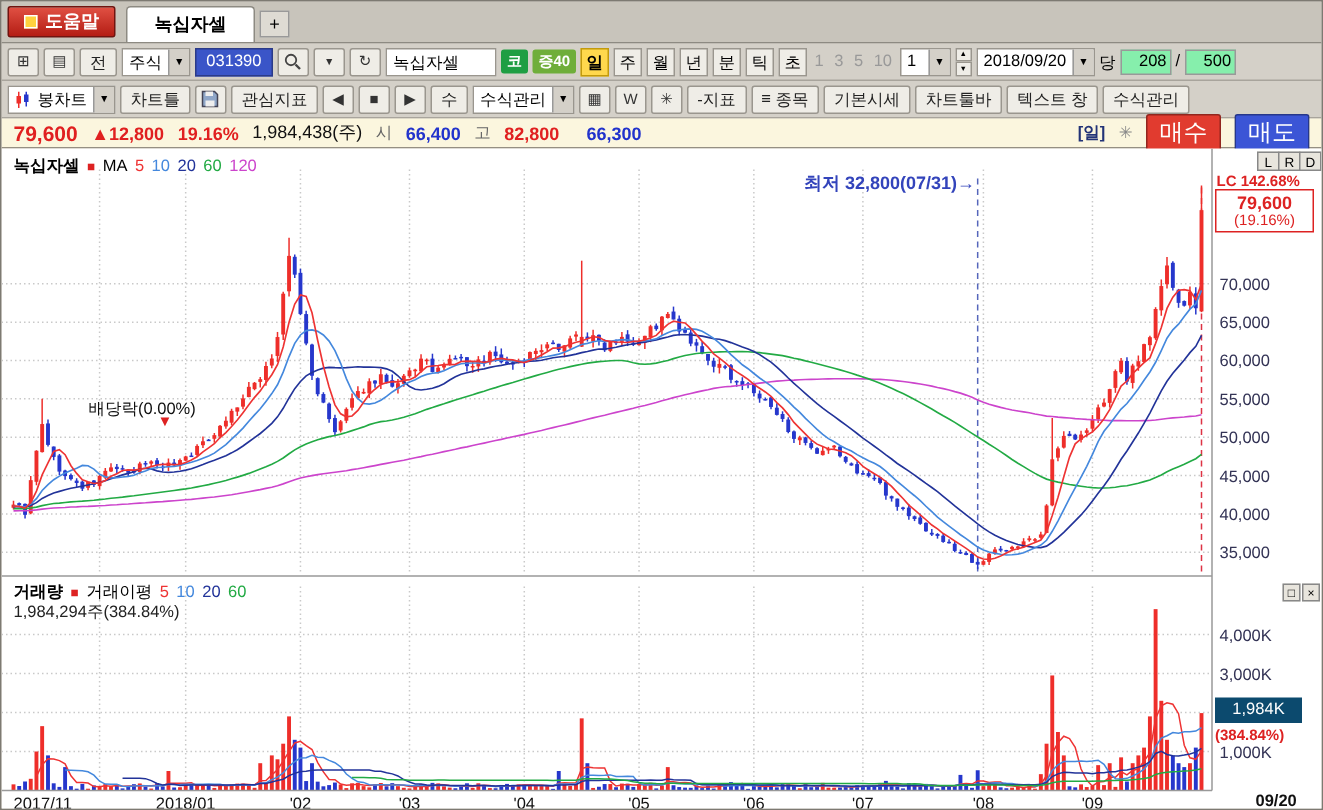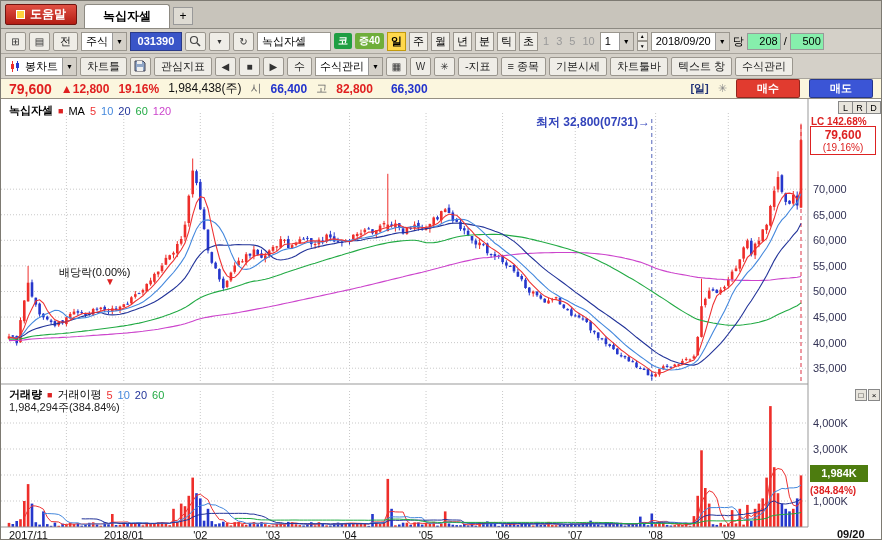--- a/index.html
+++ b/index.html
@@ -10,39 +10,39 @@
   .help-btn{display:flex;align-items:center;gap:5px;height:21px;margin:0 4px 3px 2px;padding:0 10px;background:linear-gradient(#e05043,#b41d14);border:1px solid #701410;border-radius:2px;color:#fff;font-weight:bold;font-size:12px;cursor:pointer}
   .help-ico{width:9px;height:9px;background:#ffd23e;border:1px solid #fff;display:inline-block}
   .tab{height:24px;display:flex;align-items:center;padding:0 18px;background:#fff;border:1px solid #8d8a82;border-bottom:none;border-radius:3px 3px 0 0;font-size:12px;font-weight:bold}
   .tab-add{width:20px;height:18px;margin-bottom:3px;display:flex;align-items:center;justify-content:center;background:#dedbd3;border:1px solid #999;font-size:12px;cursor:pointer}
   
   .toolbar{display:flex;align-items:center;gap:3px;padding:0 4px;background:#d4d0c8;border-bottom:1px solid #a8a49c;height:25px;font-size:11px}
   .ibtn{width:21px;height:19px;display:flex;align-items:center;justify-content:center;background:#efede7;border:1px solid #9a968e;border-radius:2px;font-size:10px;color:#333;cursor:pointer}
   .tbtn{height:19px;padding:0 6px;display:flex;align-items:center;gap:3px;background:#efede7;border:1px solid #9a968e;border-radius:2px;font-size:11px;color:#222;cursor:pointer;white-space:nowrap}
   .combo{display:flex;height:19px;background:#fff;border:1px solid #9a968e;font-size:11px;align-items:center;padding-left:4px;gap:4px;cursor:pointer;white-space:nowrap}
   .combo .arr{font-size:7px;background:#d4d0c8;border-left:1px solid #999;padding:0 3px;height:100%;display:flex;align-items:center}
-  .code-input{width:52px;height:19px;background:#3a55c8;color:#fff;border:1px solid #2a3a88;font-size:11px;text-align:center;font-weight:bold}
+  .code-input{width:52px;height:19px;background:#3a55c8;color:#fff;border:1px solid #2a3a88;font-size:11px;text-align:center;font-weight:normal}
   .name-box{width:74px;height:19px;background:#fff;border:1px solid #9a968e;display:flex;align-items:center;padding:0 4px;font-size:11px}
   .badge{height:16px;padding:0 4px;color:#fff;font-size:10px;border-radius:2px;display:flex;align-items:center;font-weight:bold}
   .per{width:19px;height:19px;display:flex;align-items:center;justify-content:center;background:#efede7;border:1px solid #9a968e;font-size:11px;cursor:pointer}
   .per.sel{background:#ffd84d;border-color:#c29a0c;font-weight:bold}
   .num{color:#999;padding:0 2px;font-size:11px}
   .mini-input{width:34px;height:17px;font-size:11px;text-align:right;border:1px solid #999;background:#86efac;padding-right:2px}
   .spin{display:flex;flex-direction:column;width:11px;height:19px}
   .spin span{flex:1;font-size:5px;display:flex;align-items:center;justify-content:center;background:#efede7;border:1px solid #9a968e;cursor:pointer}
   
   .pricebar{display:flex;align-items:center;gap:9px;height:20px;padding:0 8px;background:#fbf6de;border-bottom:1px solid #958f82;font-size:12px}
   .pv-main{color:#e02020;font-weight:bold;font-size:14px}
   .up{color:#e02020;font-weight:bold}
   .down{color:#2233cc;font-weight:bold}
   .plain{color:#111}
   .lbl{color:#666;font-size:11px}
   .period-ind{margin-left:auto;color:#223377;font-weight:bold;font-size:11px}
   .gear{color:#888;font-size:11px;cursor:pointer}
-  .chip{color:#fff;font-size:11px;font-weight:bold;padding:1px 20px;border-radius:2px;cursor:pointer;border:1px solid rgba(0,0,0,.35)}
+  .chip{color:#fff;font-size:16px;font-weight:normal;padding:1px 8px;border-radius:2px;cursor:pointer;border:1px solid rgba(0,0,0,.35)}
   .chip.buy{background:#e13b2f}
   .chip.sell{background:#3b55d6}
   
   .chart-wrap{position:relative;width:882px;height:442px;background:#fff}
   svg{font-family:"Liberation Sans","DejaVu Sans",sans-serif;display:block}
   .ov{position:absolute}
   .legend-price{left:8px;top:4px;font-size:11px;display:flex;gap:5px;align-items:center}
   .lg-title{font-weight:bold;color:#000}
   .sq{color:#dd2222;font-size:9px}
   .ann-low{right:233px;top:15px;color:#3344bb;font-size:12px;font-weight:bold;white-space:nowrap}
@@ -52,21 +52,21 @@
   .lrd{right:2px;top:2px;display:flex}
   .lrd button{width:15px;height:13px;font-size:9px;padding:0;background:#e8e5dd;border:1px solid #888;margin-left:-1px;cursor:pointer}
   .lc{left:810px;top:17px;color:#dd2222;font-size:10px;font-weight:bold}
   .price-box{left:809px;top:27px;width:66px;border:1px solid #dd2222;background:#fff;text-align:center;padding:1px 0}
   .pb-v{color:#dd2222;font-weight:bold;font-size:12px}
   .pb-p{color:#dd2222;font-size:10px}
   .pane-btns{right:3px;top:290px;display:flex;gap:1px}
   .pane-btns button{width:12px;height:12px;font-size:8px;line-height:9px;padding:0;background:#e8e5dd;border:1px solid #888;cursor:pointer}
   .legend-vol{left:8px;top:288px;font-size:11px;display:flex;gap:5px;align-items:center}
   .legend-vol2{left:8px;top:301px;font-size:11px;color:#222}
-  .vol-box{left:809px;top:366px;width:58px;height:17px;background:#4d7c0f;color:#fff;font-size:11px;font-weight:bold;text-align:center;line-height:17px}
+  .vol-box{left:809px;top:366px;width:58px;height:17px;background:#0c4a6e;color:#fff;font-size:11px;font-weight:normal;text-align:center;line-height:17px}
   .vol-pct{left:809px;top:386px;color:#dd2222;font-size:10px;font-weight:bold}
   .xlast{left:836px;top:429px;font-size:11px;color:#111;font-weight:bold}
 </style>
 </head>
 <body>
 
 <div class="app">
 
   <div class="tabbar">
     <button class="help-btn">

